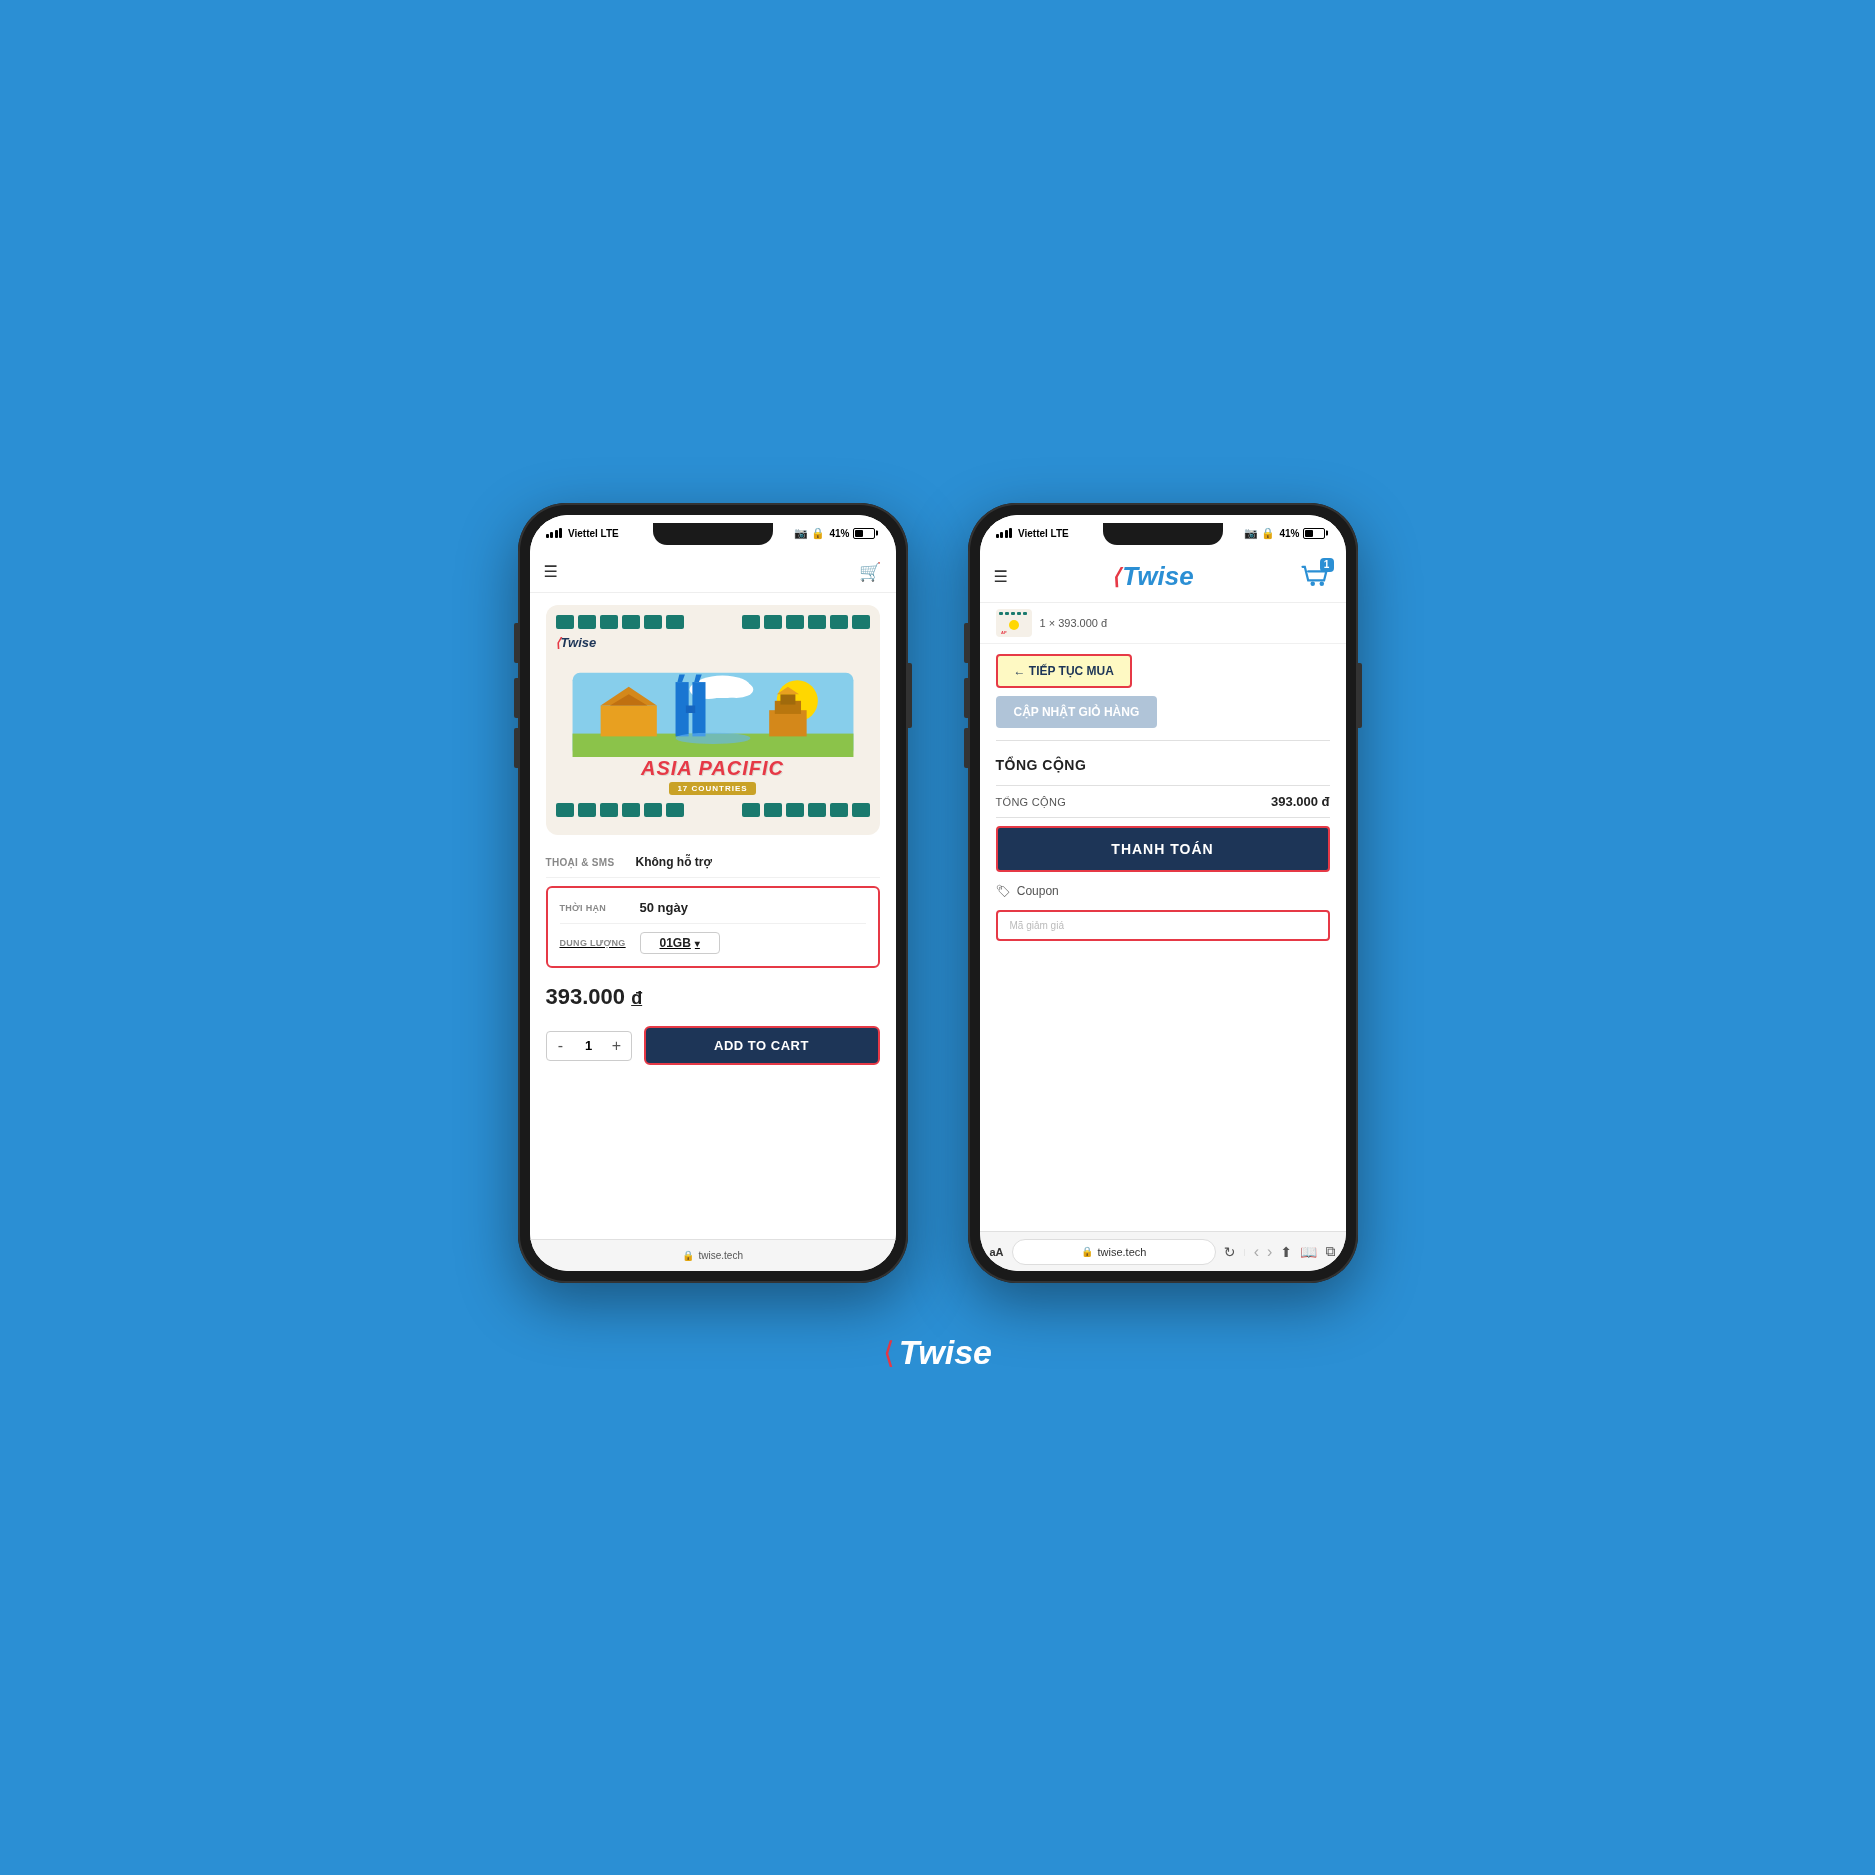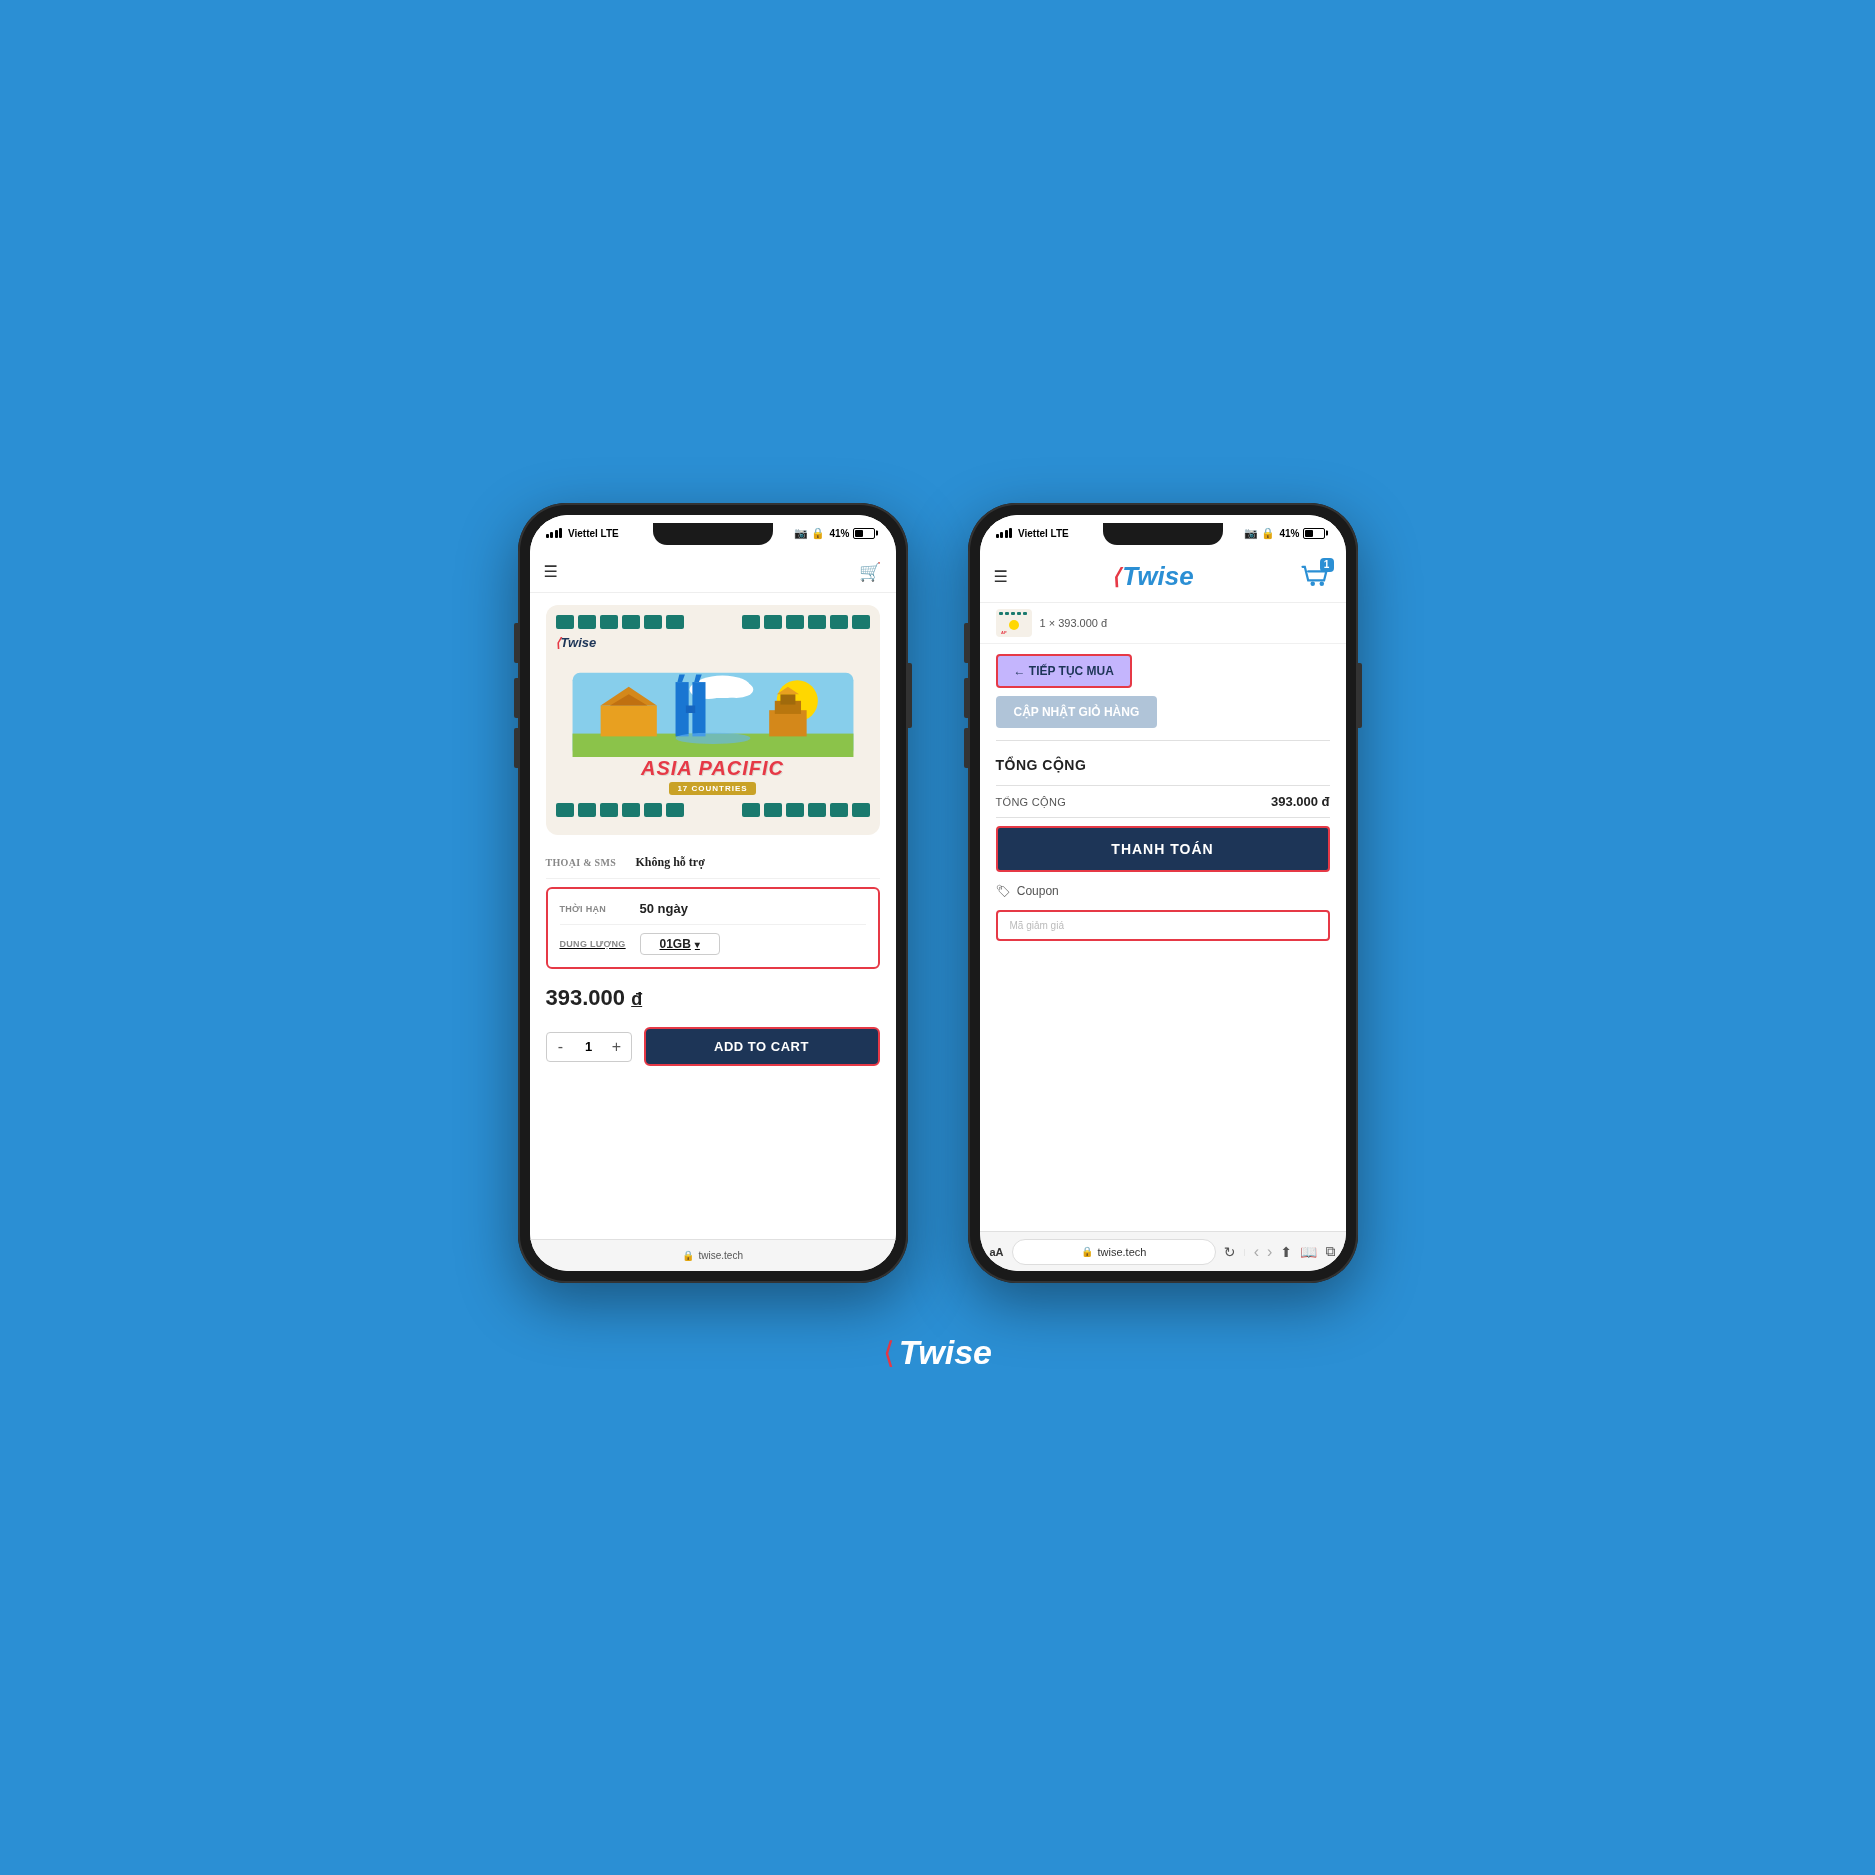--- a/index.html
+++ b/index.html
@@ -237,21 +237,20 @@
       flex-shrink: 0;
     }
 
     .spec-row {
       display: flex;
       align-items: center;
       padding: 8px 0;
       border-bottom: 1px solid #f0f0f0;
       font-size: 11px;
       color: #555;
-      font-family: Liberation Serif, serif;
     }
     .spec-label {
       width: 90px;
       font-size: 10px;
       color: #888;
       font-weight: 600;
       text-transform: uppercase;
       letter-spacing: 0.3px;
     }
     .spec-value {
@@ -462,21 +461,21 @@
     .tiep-tuc-btn {
       display: inline-flex;
       align-items: center;
       gap: 6px;
       border: 2px solid #e63946;
       color: #1d3557;
       font-size: 12px;
       font-weight: 700;
       padding: 8px 16px;
       border-radius: 4px;
-      background: #c4b5fd;
+      background: #fef9c3;
       cursor: pointer;
       width: fit-content;
     }
 
     .cap-nhat-btn {
       display: inline-flex;
       align-items: center;
       background: #b0c4d8;
       color: #fff;
       font-size: 12px;

